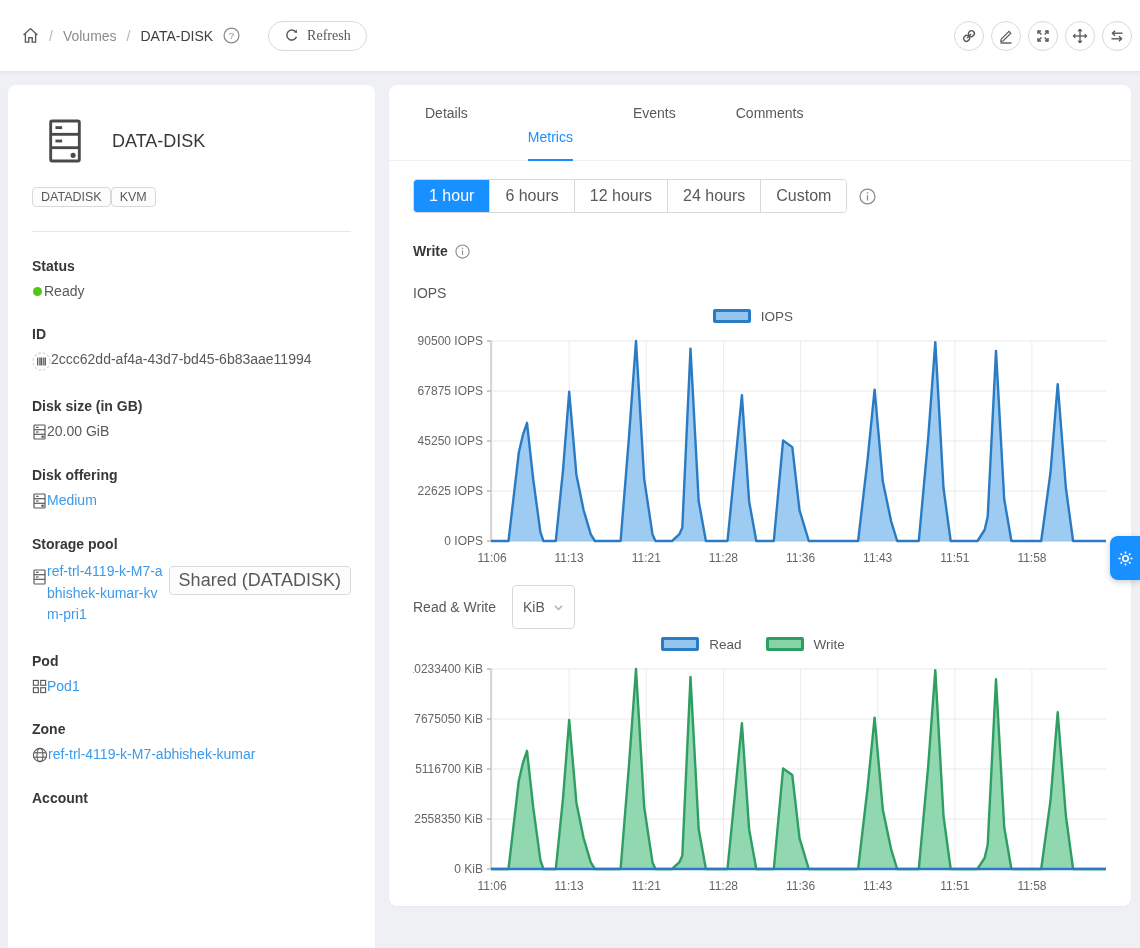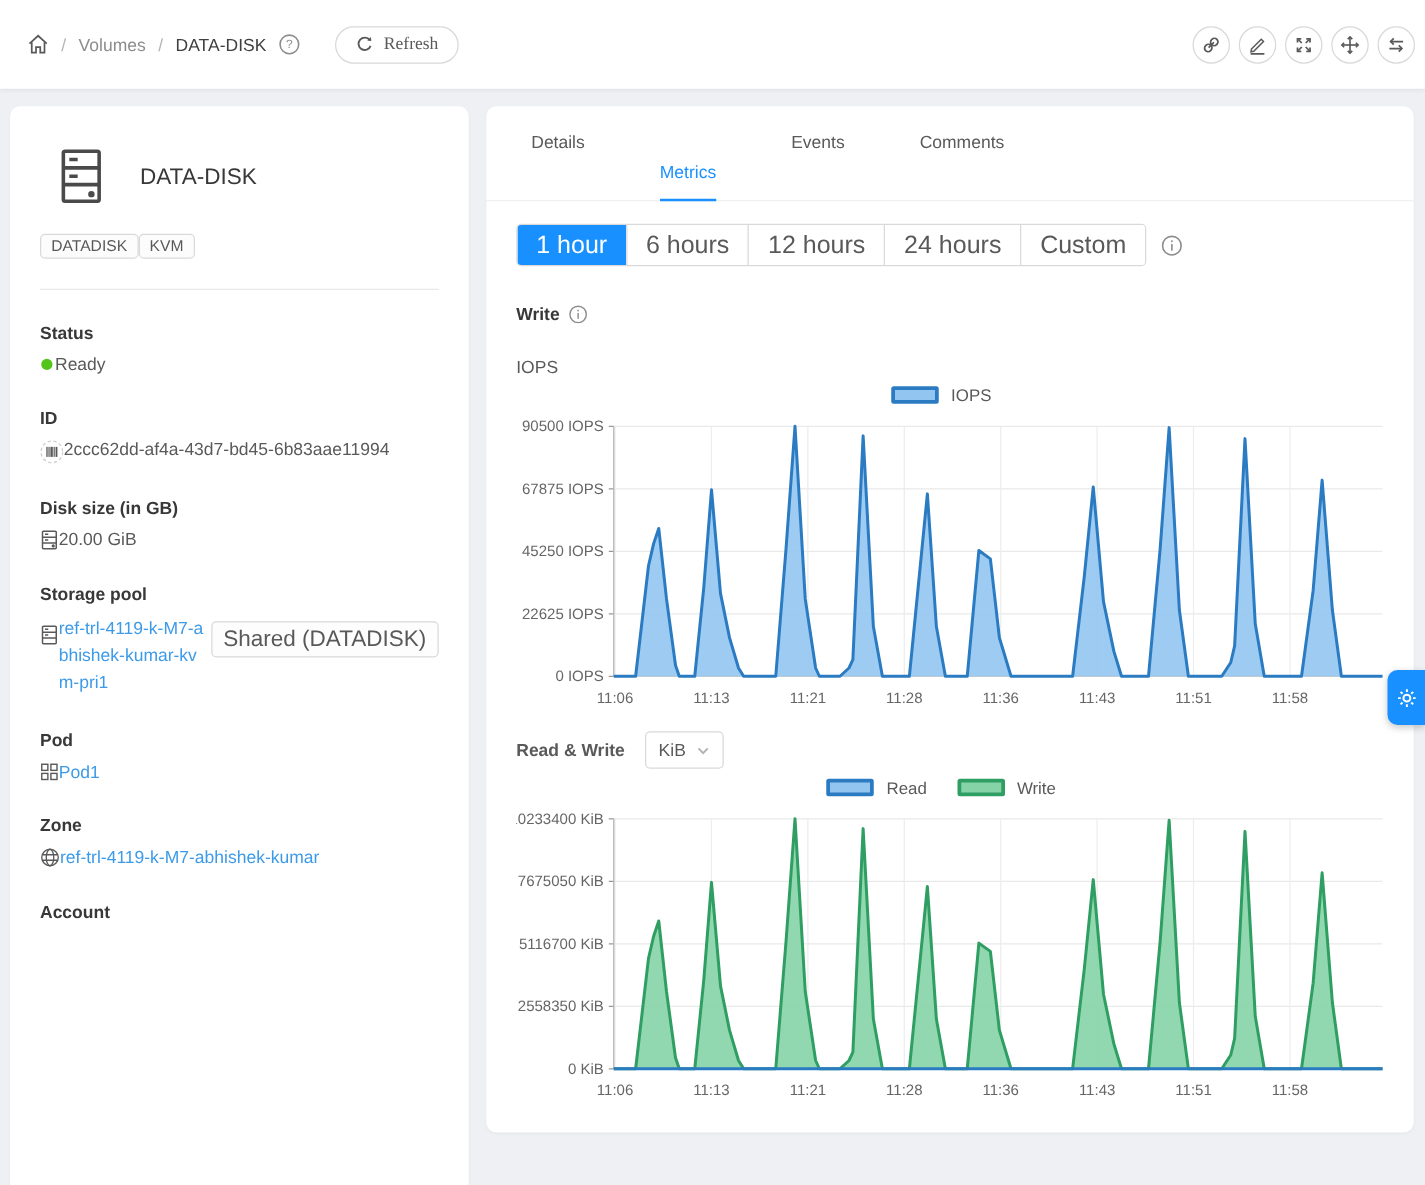--- a/index.html
+++ b/index.html
@@ -49,32 +49,32 @@
   
   .tabbar { display:flex; padding-left:36px; border-bottom:1px solid #f0f0f0; }
   .tab { padding:20px 0 15px; margin-right:60px; color:#595959; cursor:pointer; position:relative; }
   .tab.active { color:#1890ff;margin-top:24px; }
   .tab.active::after { content:""; position:absolute; left:0; right:0; bottom:-1px; height:2px; background:#1890ff; }
   .main-body { padding:18px 24px 24px; }
 
   .range-row { display:flex; align-items:center; }
   .seg { display:flex; border:1px solid #d9d9d9; border-radius:4px; overflow:hidden; background:#fff; }
   .seg-btn { height:32px; padding:0 15px; background:#fff; border:none; border-left:1px solid #d9d9d9;
-    color:#595959; font-size:20px; display:flex; align-items:center; cursor:pointer; }
+    color:#595959; font-size:16px; display:flex; align-items:center; cursor:pointer; }
   .seg-btn:first-child { border-left:none; }
   .seg-btn.active { background:#1890ff; color:#fff; }
   .range-info { margin-left:12px; color:#8c8c8c; }
 
   .section-title { margin-top:30px; font-weight:bold; color:#383838; display:flex; align-items:center; gap:7px; }
   .chart-title { margin-top:26px; color:#595959; }
   .legend { display:flex; justify-content:center; align-items:center; gap:10px; margin:4px 0 2px; height:22px; }
   .lg-swatch { width:38px; height:14px; border-radius:2px; border-style:solid; border-width:3px; cursor:pointer; }
   .lg-label { color:#595959; font-size:13.5px; margin-right:14px; }
   .rw-row { margin-top:14px; display:flex; align-items:center; gap:16px; }
-  .unit-select { height:30px; border:1px solid #d9d9d9; border-radius:4px; padding:0 10px;
+  .unit-select { height:44px; border:1px solid #d9d9d9; border-radius:4px; padding:0 10px;
     display:flex; align-items:center; gap:8px; color:#595959; cursor:pointer; background:#fff;text-align:center; }
 
   
   .fab-gear { position:absolute; right:0; top:536px; width:30px; height:44px; background:#1890ff;
     border:none; border-radius:8px 0 0 8px; display:flex; align-items:center; justify-content:center;
     cursor:pointer; box-shadow:0 2px 6px rgba(0,0,0,0.2); z-index:20; }
 </style>
 </head>
 <body>
 
@@ -217,20 +217,36 @@
             <line x1="4" y1="3.3" x2="6.6" y2="3.3"></line>
               <line x1="4" y1="8" x2="6.6" y2="8"></line>
               <circle cx="10.6" cy="12.7" r="0.7" fill="currentColor"></circle>
           </svg>
         </span>
         <span>20.00 GiB</span>
       </div>
     </div>
 
 
+    <div class="field">
+      <div class="field-label">Disk offering</div>
+      <div class="field-value">
+        <span class="ficon">
+          <svg width="15" height="16" viewBox="0 0 15 16" fill="none" stroke="currentColor" stroke-width="1.2">
+            <rect x="2" y="1" width="11" height="14" rx="0.8"></rect>
+              <line x1="2" y1="5.7" x2="13" y2="5.7"></line>
+              <line x1="2" y1="10.3" x2="13" y2="10.3"></line>
+            <line x1="4" y1="3.3" x2="6.6" y2="3.3"></line>
+              <line x1="4" y1="8" x2="6.6" y2="8"></line>
+              <circle cx="10.6" cy="12.7" r="0.7" fill="currentColor"></circle>
+          </svg>
+        </span>
+        <a>Medium</a>
+      </div>
+    </div>
 
     <div class="field">
       <div class="field-label">Storage pool</div>
       <div class="field-value">
         <span class="ficon" style="margin-top:8px;">
           <svg width="15" height="16" viewBox="0 0 15 16" fill="none" stroke="currentColor" stroke-width="1.2">
             <rect x="2" y="1" width="11" height="14" rx="0.8"></rect>
               <line x1="2" y1="5.7" x2="13" y2="5.7"></line>
               <line x1="2" y1="10.3" x2="13" y2="10.3"></line>
             <line x1="4" y1="3.3" x2="6.6" y2="3.3"></line>
@@ -353,21 +369,21 @@
           <text x="541.8210702341137" y="233" text-anchor="middle" fill="#666" font-size="12">11:51</text>
           <line x1="618.9531772575251" y1="12" x2="618.9531772575251" y2="212" stroke="#ededed"></line>
           <text x="618.9531772575251" y="233" text-anchor="middle" fill="#666" font-size="12">11:58</text>
           <line x1="78" y1="12" x2="78" y2="212" stroke="#b3b3b3"></line>
           <line x1="78" y1="212" x2="693" y2="212" stroke="#cccccc"></line>
           <path d="M78.0 212.0 L95.5 212.0 L105.8 123.6 L109.9 105.9 L114.0 93.8 L120.2 150.1 L127.4 203.2 L130.4 212.0 L142.8 212.0 L150.0 141.3 L156.2 62.8 L163.4 145.7 L170.6 181.1 L177.8 205.4 L181.9 212.0 L207.6 212.0 L215.8 110.3 L223.0 12.0 L231.2 150.1 L239.5 205.4 L242.5 212.0 L259.0 212.0 L266.2 205.4 L269.3 198.7 L277.5 19.7 L285.7 172.2 L292.9 212.0 L314.5 212.0 L322.8 128.0 L328.9 66.1 L336.1 172.2 L343.3 212.0 L360.8 212.0 L370.1 111.4 L379.3 118.1 L386.5 181.1 L395.8 212.0 L445.1 212.0 L454.4 132.4 L461.6 60.6 L469.8 152.3 L478.1 192.1 L484.2 212.0 L505.8 212.0 L515.1 110.3 L522.3 13.1 L530.5 159.0 L537.7 212.0 L564.4 212.0 L571.6 201.0 L574.7 187.7 L583.0 21.9 L591.2 170.0 L598.4 212.0 L628.2 212.0 L637.5 143.5 L644.7 55.1 L652.9 159.0 L660.1 212.0 L693.0 212.0 L693.0 212 L78.0 212 Z" fill="#92c5ef" fill-opacity="0.9" stroke="none"></path>
           <path d="M78.0 212.0 L95.5 212.0 L105.8 123.6 L109.9 105.9 L114.0 93.8 L120.2 150.1 L127.4 203.2 L130.4 212.0 L142.8 212.0 L150.0 141.3 L156.2 62.8 L163.4 145.7 L170.6 181.1 L177.8 205.4 L181.9 212.0 L207.6 212.0 L215.8 110.3 L223.0 12.0 L231.2 150.1 L239.5 205.4 L242.5 212.0 L259.0 212.0 L266.2 205.4 L269.3 198.7 L277.5 19.7 L285.7 172.2 L292.9 212.0 L314.5 212.0 L322.8 128.0 L328.9 66.1 L336.1 172.2 L343.3 212.0 L360.8 212.0 L370.1 111.4 L379.3 118.1 L386.5 181.1 L395.8 212.0 L445.1 212.0 L454.4 132.4 L461.6 60.6 L469.8 152.3 L478.1 192.1 L484.2 212.0 L505.8 212.0 L515.1 110.3 L522.3 13.1 L530.5 159.0 L537.7 212.0 L564.4 212.0 L571.6 201.0 L574.7 187.7 L583.0 21.9 L591.2 170.0 L598.4 212.0 L628.2 212.0 L637.5 143.5 L644.7 55.1 L652.9 159.0 L660.1 212.0 L693.0 212.0" fill="none" stroke="#2a7bc2" stroke-width="2.4" stroke-linejoin="round"></path>
         </svg>
 
       <div class="rw-row">
-        <span style="color:#595959;font-weight:bold;">Read &amp; Write</span>
+        <span style="color:#595959;">Read &amp; Write</span>
         <span class="unit-select">
           <span>KiB</span>
           <svg width="11" height="11" viewBox="0 0 12 12" fill="none" stroke="#b0b0b0" stroke-width="1.6">
               <polyline points="2 4 6 8.2 10 4"></polyline>
             </svg>
         </span>
       </div>
       <div class="legend">
           <span class="lg-swatch" style="border-color: rgb(42, 123, 194); background: rgb(146, 197, 239);"></span>
           <span class="lg-label">Read</span>

